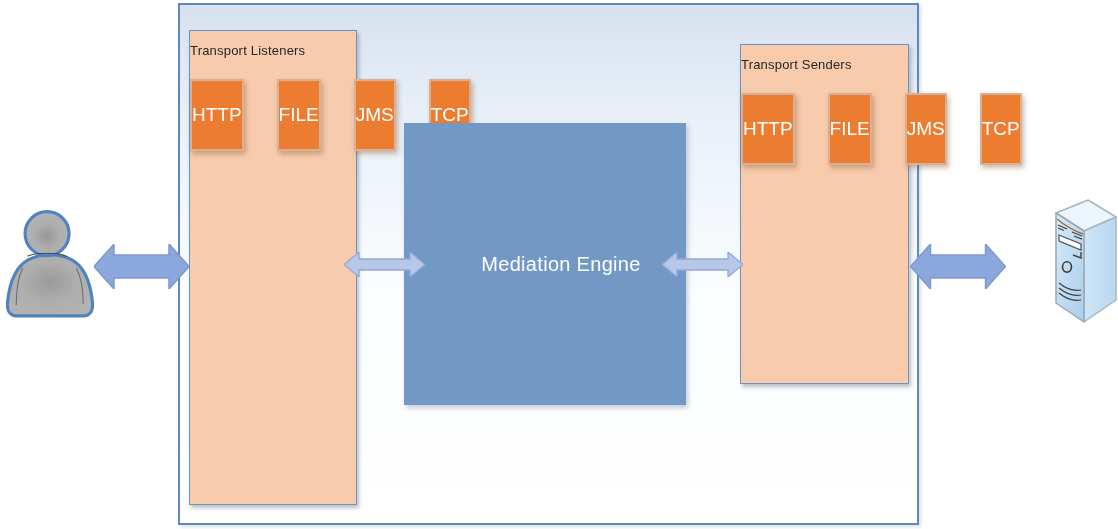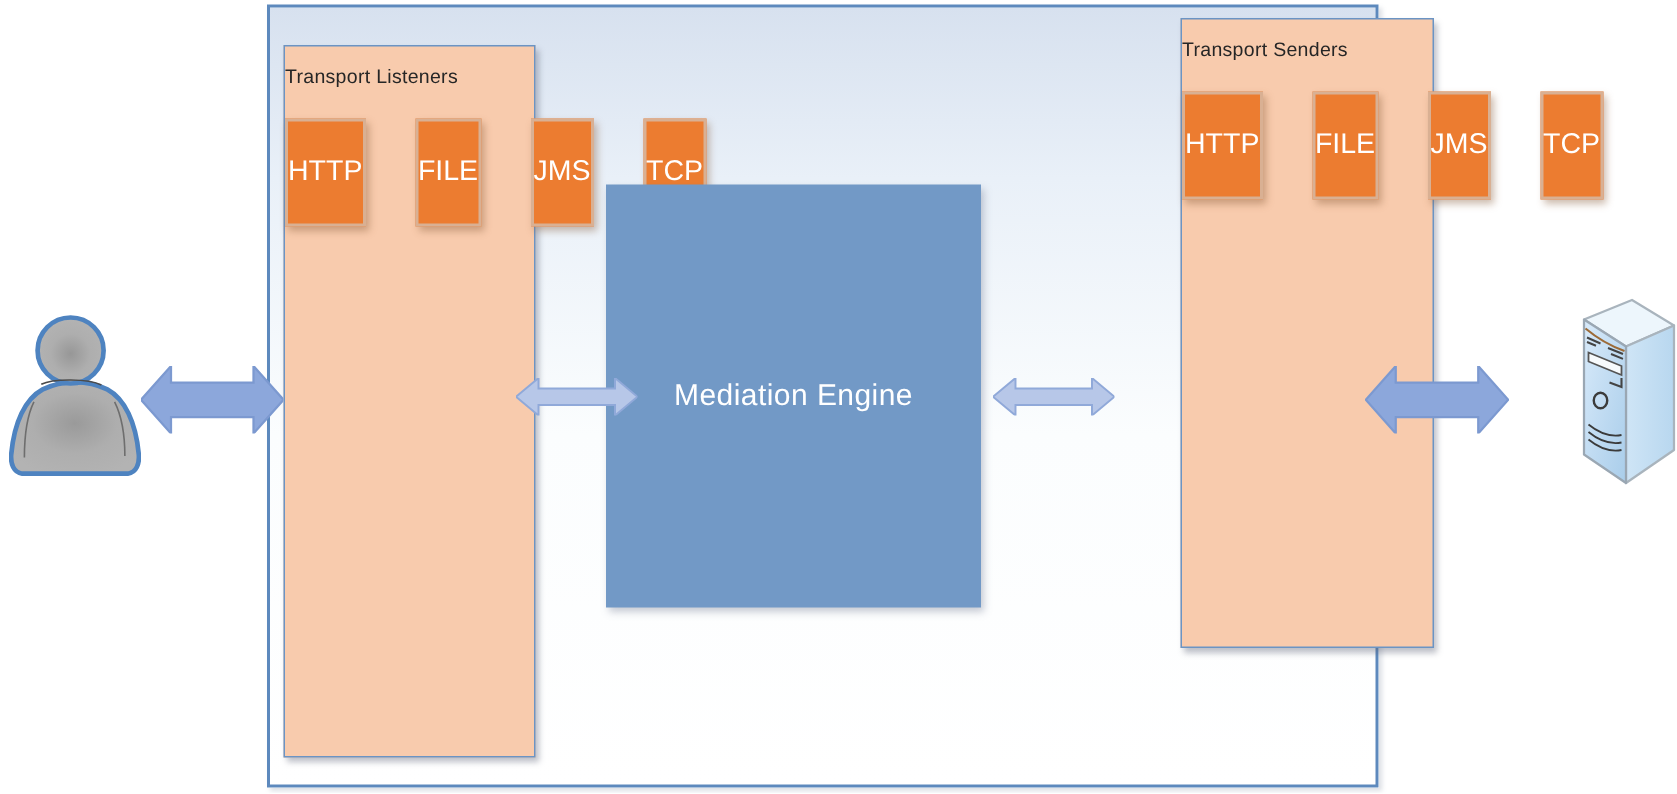--- a/index.html
+++ b/index.html
@@ -26,21 +26,21 @@
 
   .panel{
     position:absolute;
     background:var(--panel-bg);
     border:1px solid var(--panel-border);
     box-shadow:2px 3px 4px rgba(90,95,115,.4);
     box-sizing:border-box;
     z-index:2;
   }
   .panel-listeners{left:189px;top:30px;width:168px;height:475px;}
-  .panel-senders{left:740px;top:12px;width:169px;height:420px;margin-left:47px;}
+  .panel-senders{left:740px;top:44px;width:169px;height:340px;}
   .panel-title{
     text-align:left;margin-top:12px;font-size:13px;color:#262626;
     letter-spacing:.2px;
   }
   .proto-stack{
     display:flex;align-items:center;
     gap:33px;margin-top:21px;
   }
   .proto-box{
     width:132px;height:72px;box-sizing:border-box;
@@ -50,21 +50,21 @@
     color:#ffffff;font-size:19px;
     display:flex;align-items:center;justify-content:center;
   }
 
   .engine{
     position:absolute;left:404px;top:123px;width:250px;height:282px;
     background:var(--engine-blue);
     box-shadow:2px 3px 5px rgba(100,110,135,.35);
     color:#ffffff;font-size:20px;
     display:flex;align-items:center;justify-content:center;
-    z-index:2;letter-spacing:.3px;
+    z-index:2;letter-spacing:.3px;padding-left:32px;
   }
 
   .arrow{position:absolute;z-index:5;}
   .arrow-outer polygon{fill:var(--arrow-outer);stroke:var(--arrow-outer-stroke);stroke-width:1.5;}
   .arrow-inner polygon{fill:var(--arrow-inner);stroke:var(--arrow-inner-stroke);stroke-width:1.3;}
 
   .endpoint-icon{position:absolute;z-index:3;}
 </style>
 </head>
 <body>

